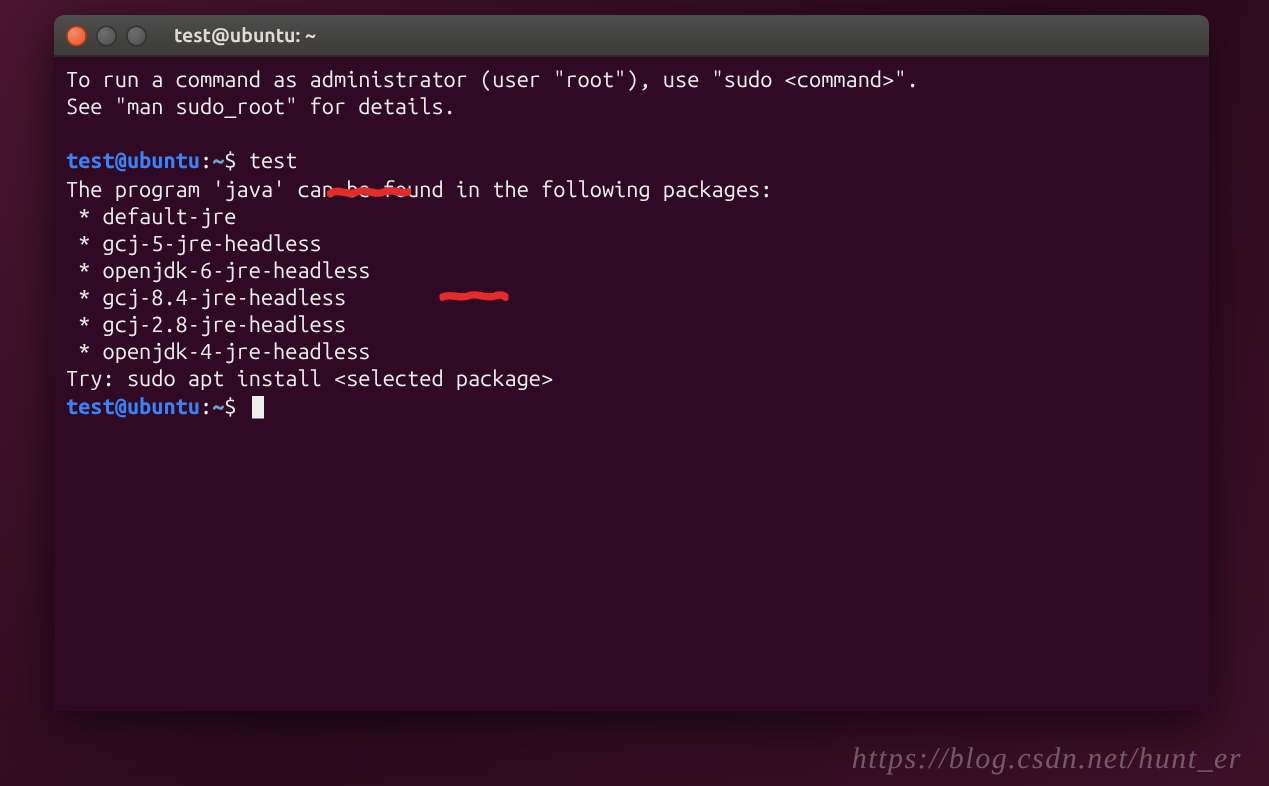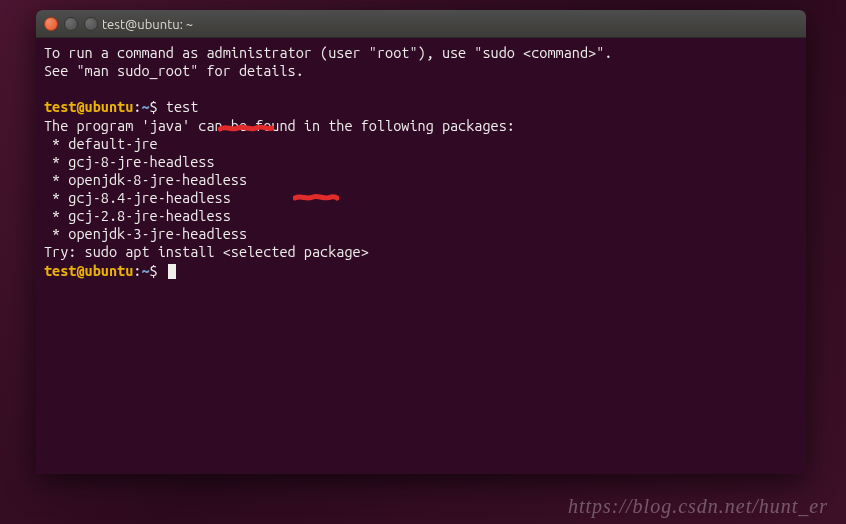--- a/index.html
+++ b/index.html
@@ -57,34 +57,34 @@
       background: radial-gradient(circle at 30% 30%, #6e6e6e, #4d4d4d);
       border: 1px solid #333;
     }
     .btn-max {
       background: radial-gradient(circle at 30% 30%, #6e6e6e, #4d4d4d);
       border: 1px solid #333;
     }
     .title-text {
       color: #dfdbd2;
       font-size: 13px;
-      font-weight: normal;
-      margin-left: 4px;
+      font-weight: bold;
+      margin-left: 18px;
       font-family: 'Ubuntu', sans-serif;
     }
     .terminal-body {
       padding: 6px 8px;
       font-size: 14.5px;
       line-height: 1.25;
       color: #eeeeec;
       white-space: pre;
       font-family: 'Ubuntu Mono', 'DejaVu Sans Mono', monospace;
     }
     .prompt-user {
-      color: #eab308;
+      color: #3b82f6;
       font-weight: bold;
     }
     .prompt-path {
       color: #729fcf;
       font-weight: bold;
     }
     .prompt-sep {
       color: #eeeeec;
     }
     .annotation {
@@ -135,25 +135,25 @@
     </div>
     <div class="title-text">test@ubuntu: ~</div>
   </div>
 
   <div class="terminal-body"><span>To run a command as administrator (user "root"), use "sudo &lt;command&gt;".</span>
 <span>See "man sudo_root" for details.</span>
 
 <span class="prompt-user">test@ubuntu</span><span class="prompt-sep">:</span><span class="prompt-path">~</span><span class="prompt-sep">$</span> <span>test</span>
 <span>The program 'java' can be found in the following packages:</span>
 <span> * default-jre</span>
-<span> * gcj-8-jre-headless</span>
-<span> * openjdk-8-jre-headless</span>
+<span> * gcj-5-jre-headless</span>
+<span> * openjdk-6-jre-headless</span>
 <span> * gcj-8.4-jre-headless</span>
 <span> * gcj-2.8-jre-headless</span>
-<span> * openjdk-3-jre-headless</span>
+<span> * openjdk-4-jre-headless</span>
 <span>Try: sudo apt install &lt;selected package&gt;</span>
 <span class="prompt-user">test@ubuntu</span><span class="prompt-sep">:</span><span class="prompt-path">~</span><span class="prompt-sep">$</span> <span class="cursor-block"></span></div>
 </div>
 
 <svg class="annotation scribble1" viewBox="0 0 56 12">
   <path d="M2,7 C8,3 14,9 20,6 C26,3 32,9 38,6 C44,3 50,8 54,6" stroke="#e22b2b" stroke-width="5" fill="none" stroke-linecap="round"></path>
 </svg>
 
 <svg class="annotation scribble2" viewBox="0 0 46 11">
   <path d="M2,6 C8,3 14,8 20,5 C26,3 32,8 38,5 C42,4 44,6 44,6" stroke="#e22b2b" stroke-width="5" fill="none" stroke-linecap="round"></path>

